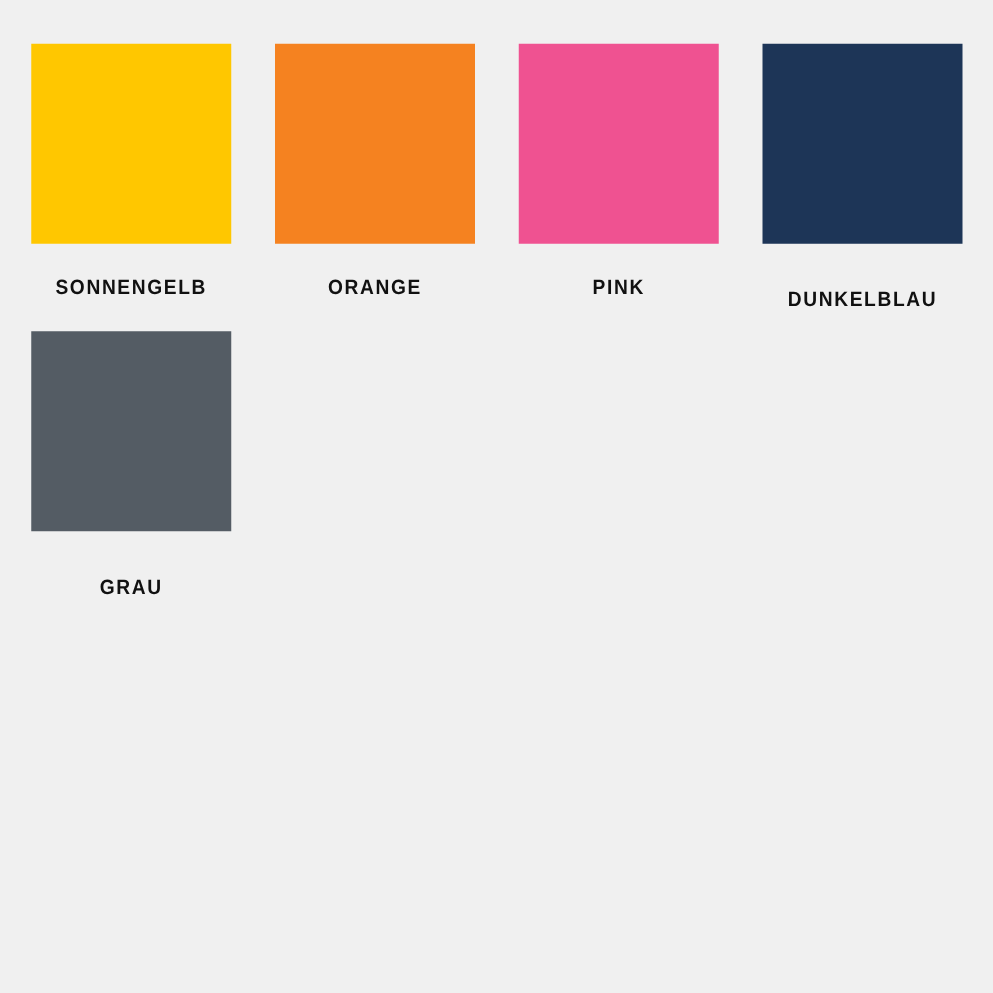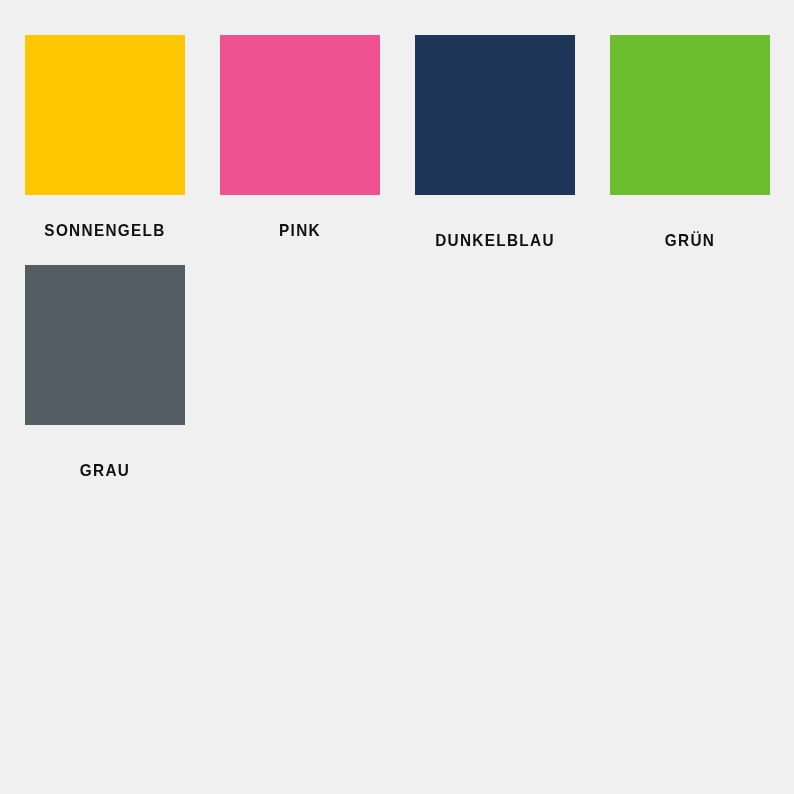--- a/index.html
+++ b/index.html
@@ -68,41 +68,41 @@
 <body style="background: rgb(240, 240, 240);">
 
 <div id="palette-board">
   <div class="swatch-grid">
 
     <div class="swatch-cell">
       <div class="swatch-chip" style="background: rgb(255, 199, 0);"></div>
       <div class="swatch-label offset-near" style="color: rgb(17, 17, 17);">SONNENGELB</div>
     </div>
 
+    <div class="swatch-cell">
+      <div class="swatch-chip" style="background: rgb(245, 130, 32);"></div>
+      <div class="swatch-label offset-near" style="color: rgb(17, 17, 17);">ORANGE</div>
+    </div>
 
 
     <div class="swatch-cell">
       <div class="swatch-chip" style="background: rgb(239, 82, 145);"></div>
       <div class="swatch-label offset-near" style="color: rgb(17, 17, 17);">PINK</div>
     </div>
 
 
 
 
     <div class="swatch-cell">
       <div class="swatch-chip" style="background: rgb(29, 53, 87);"></div>
       <div class="swatch-label offset-far" style="color: rgb(17, 17, 17);">DUNKELBLAU</div>
     </div>
 
 
 
-    <div class="swatch-cell">
-      <div class="swatch-chip" style="background: rgb(109, 190, 46);"></div>
-      <div class="swatch-label offset-far" style="color: rgb(17, 17, 17);">GRÜN</div>
-    </div>
 
     <div class="swatch-cell">
       <div class="swatch-chip" style="background: rgb(84, 92, 100);"></div>
       <div class="swatch-label offset-far" style="color: rgb(17, 17, 17);">GRAU</div>
     </div>
 
   </div>
 </div>
 
 </body></html>

